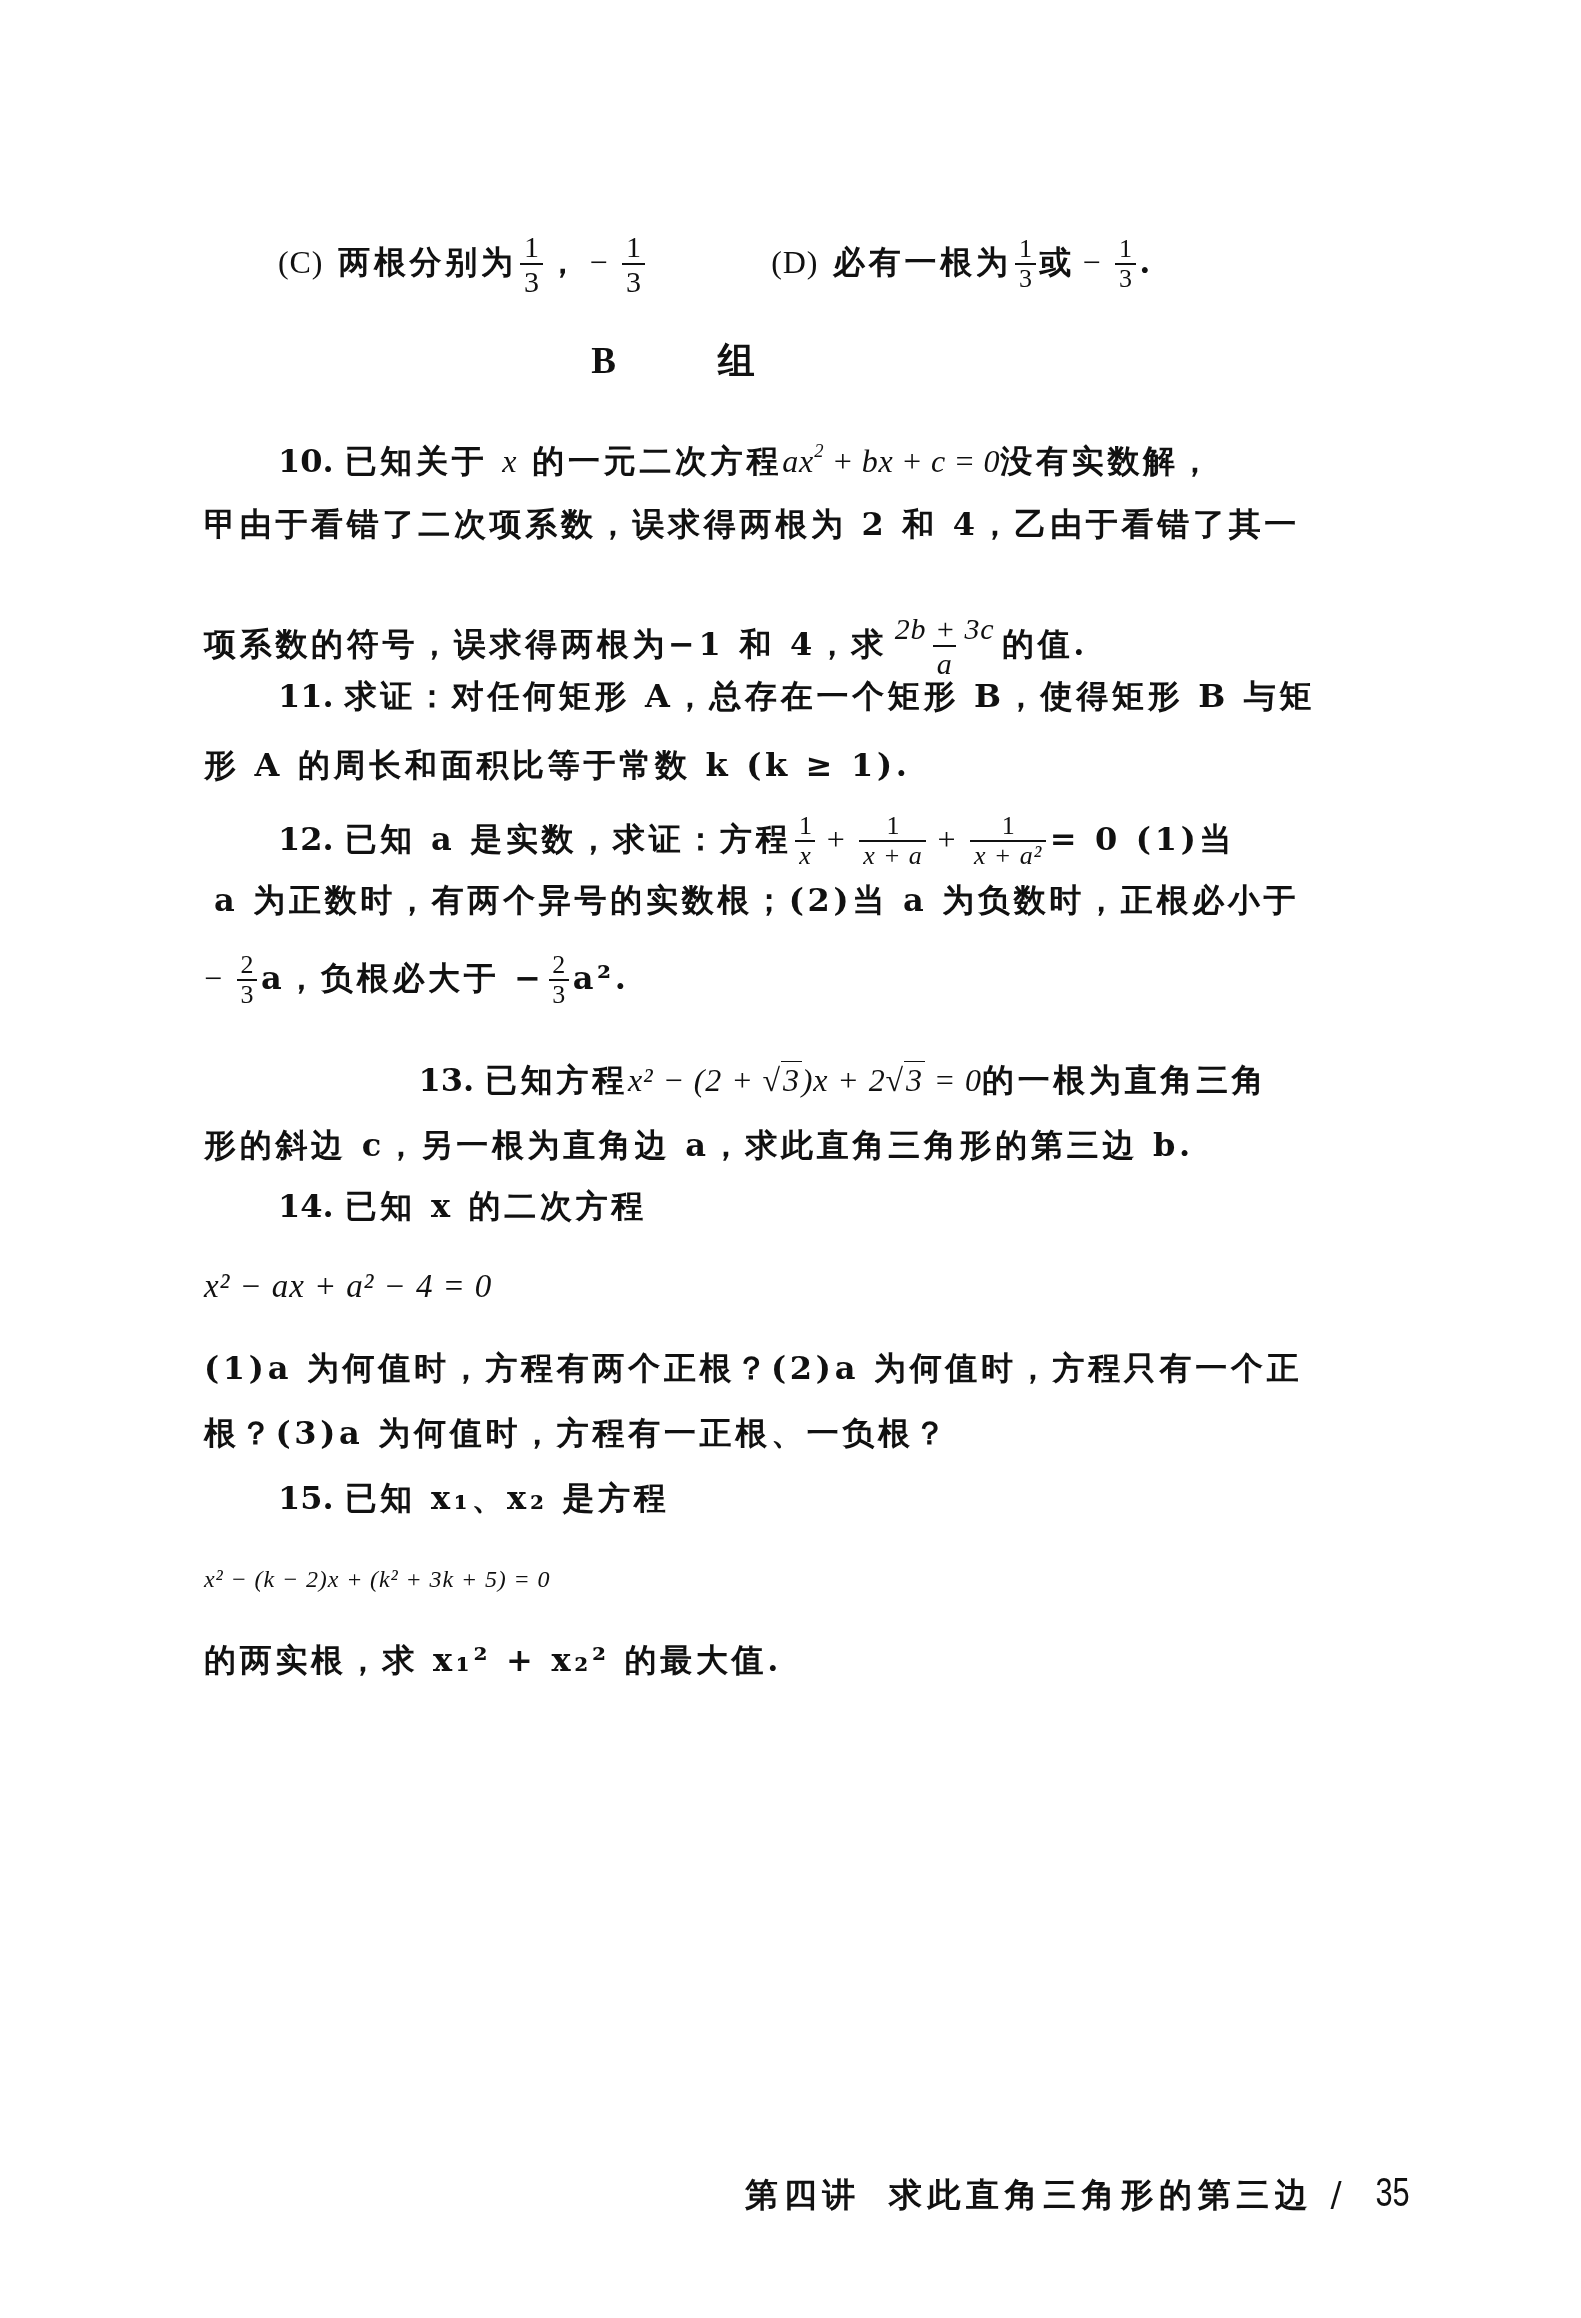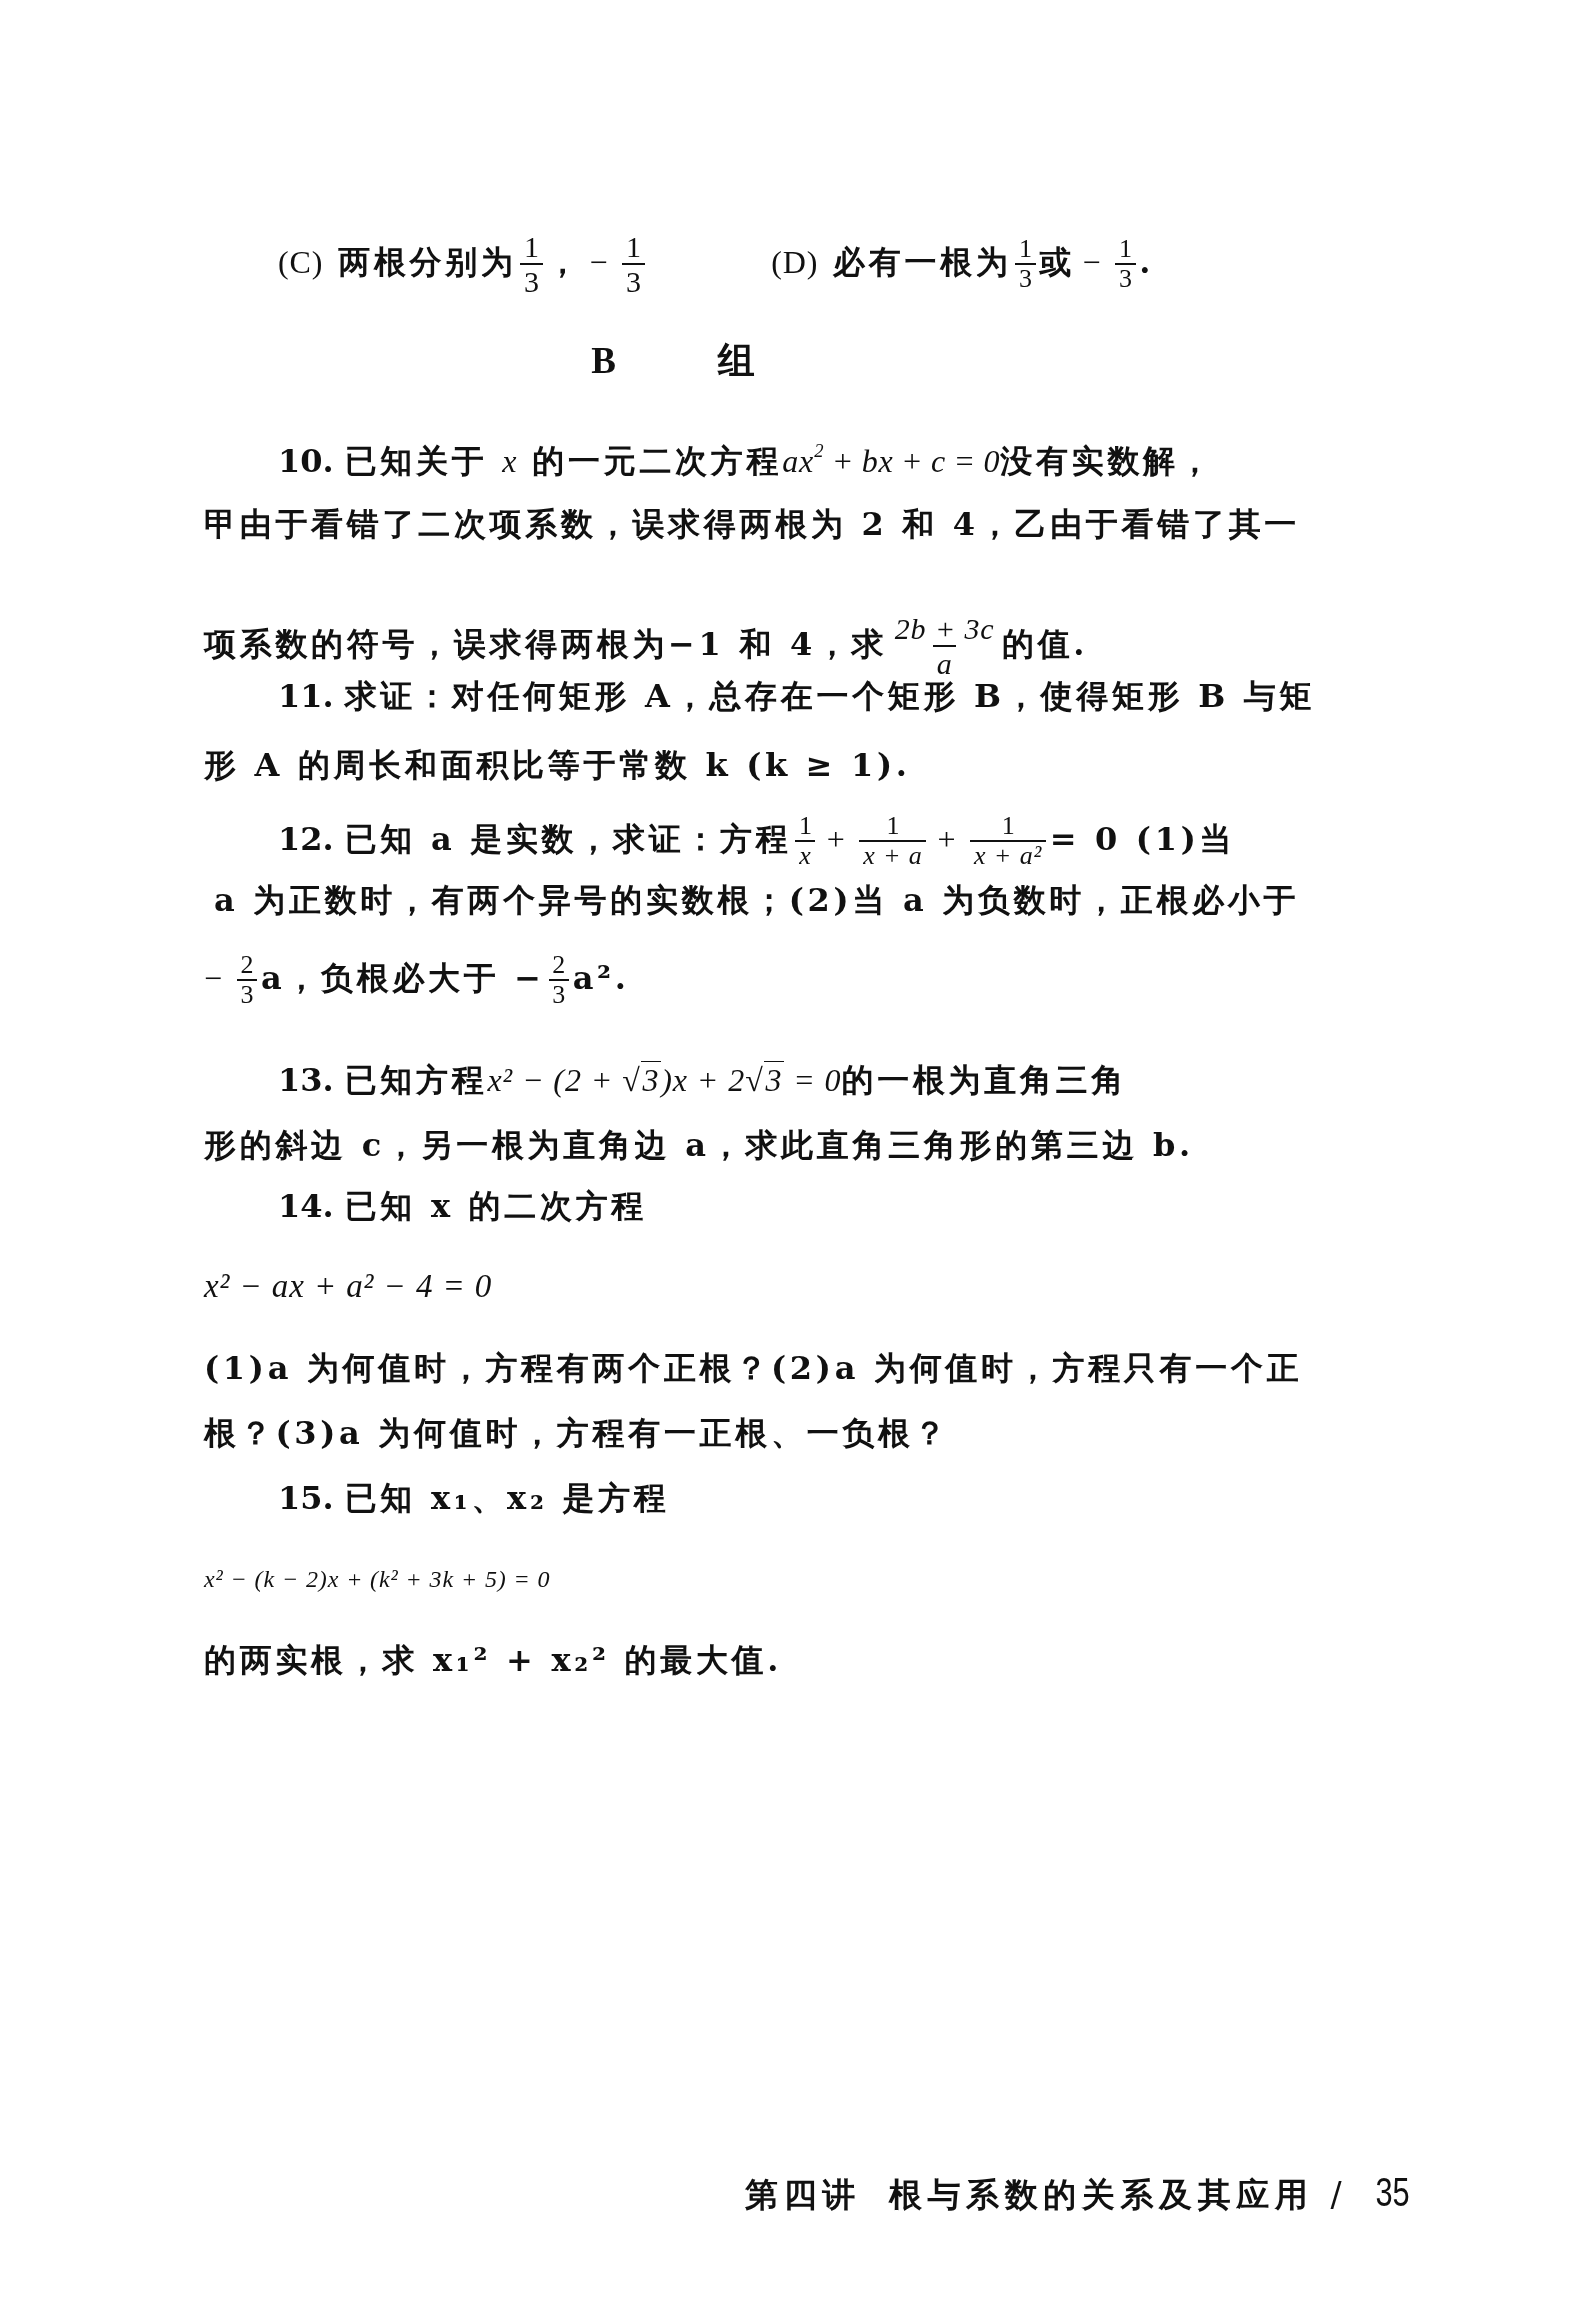--- a/index.html
+++ b/index.html
@@ -113,21 +113,21 @@
         <span class="n">2</span>
         <span class="d">3</span>
       </span><span>a，负根必大于 −</span><span class="frac small">
         <span class="n">2</span>
         <span class="d">3</span>
       </span><span>a².</span>
   </div>
 </div>
 
 <div>
-  <div class="line indent" style="top:1057px;">
+  <div class="line indent" style="top:1057px;text-align:center;">
     <span class="num">13.</span><span>已知方程</span><span class="m"><span>x² − (2 + </span><span class="sqrt">√<span class="rad">3</span></span><span>)x + 2</span><span class="sqrt">√<span class="rad">3</span></span><span> = 0</span></span><span>的一根为直角三角</span>
   </div>
   <div class="line" style="top:1122px;">形的斜边 c，另一根为直角边 a，求此直角三角形的第三边 b.</div>
 </div>
 
 <div>
   <div class="line indent" style="top:1183px;">
     <span class="num">14.</span><span>已知 x 的二次方程</span>
   </div>
   <div class="line center m" style="top:1263px; font-size:33px;">x² − ax + a² − 4 = 0</div>
@@ -137,17 +137,17 @@
 
 <div>
   <div class="line indent" style="top:1475px;">
     <span class="num">15.</span><span>已知 x₁、x₂ 是方程</span>
   </div>
   <div class="line center m" style="top:1556px; font-size:24px;">x² − (k − 2)x + (k² + 3k + 5) = 0</div>
   <div class="line" style="top:1637px;">的两实根，求 x₁² + x₂² 的最大值.</div>
 </div>
 
 <div class="footer">
-  <span>第四讲</span><span class="gap"></span><span>根与系数的关系及其应用</span>
+  <span>第四讲</span><span class="gap"></span><span>求此直角三角形的第三边</span>
   <span style="font-weight:normal;">/</span>
   <span class="pg">35</span>
 </div>
 
 
 </body></html>

